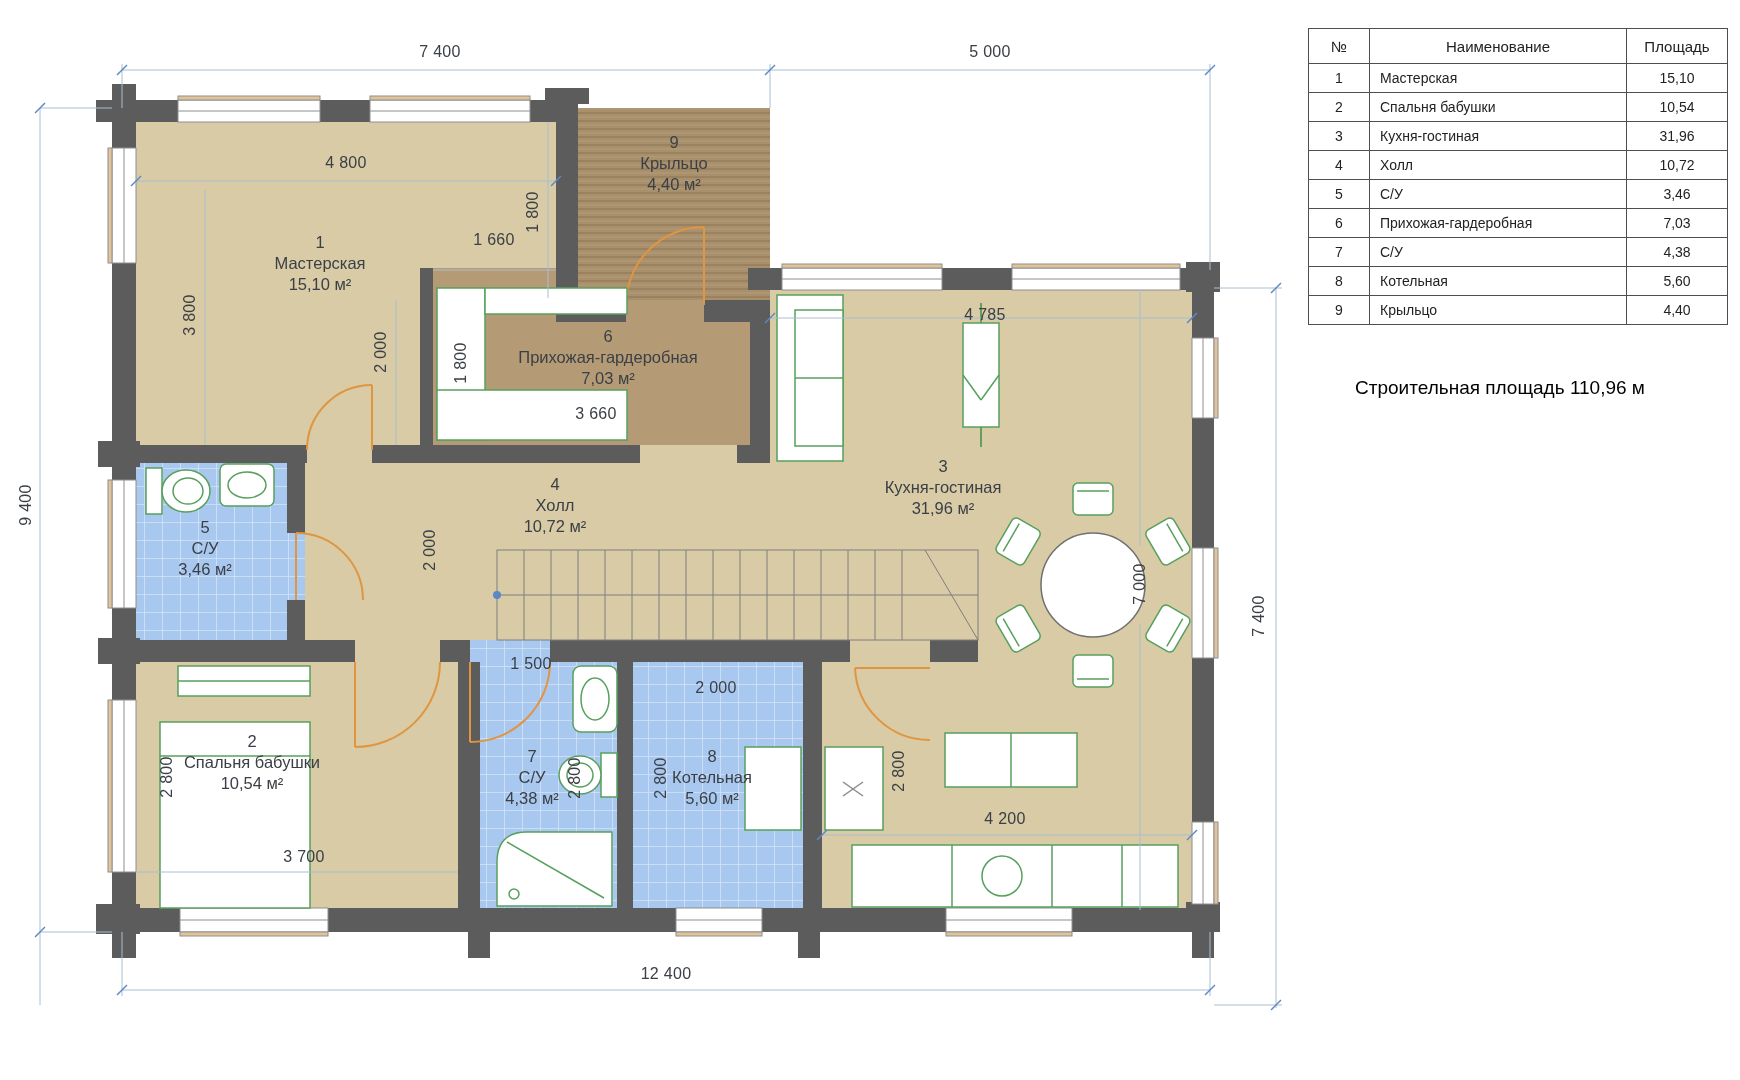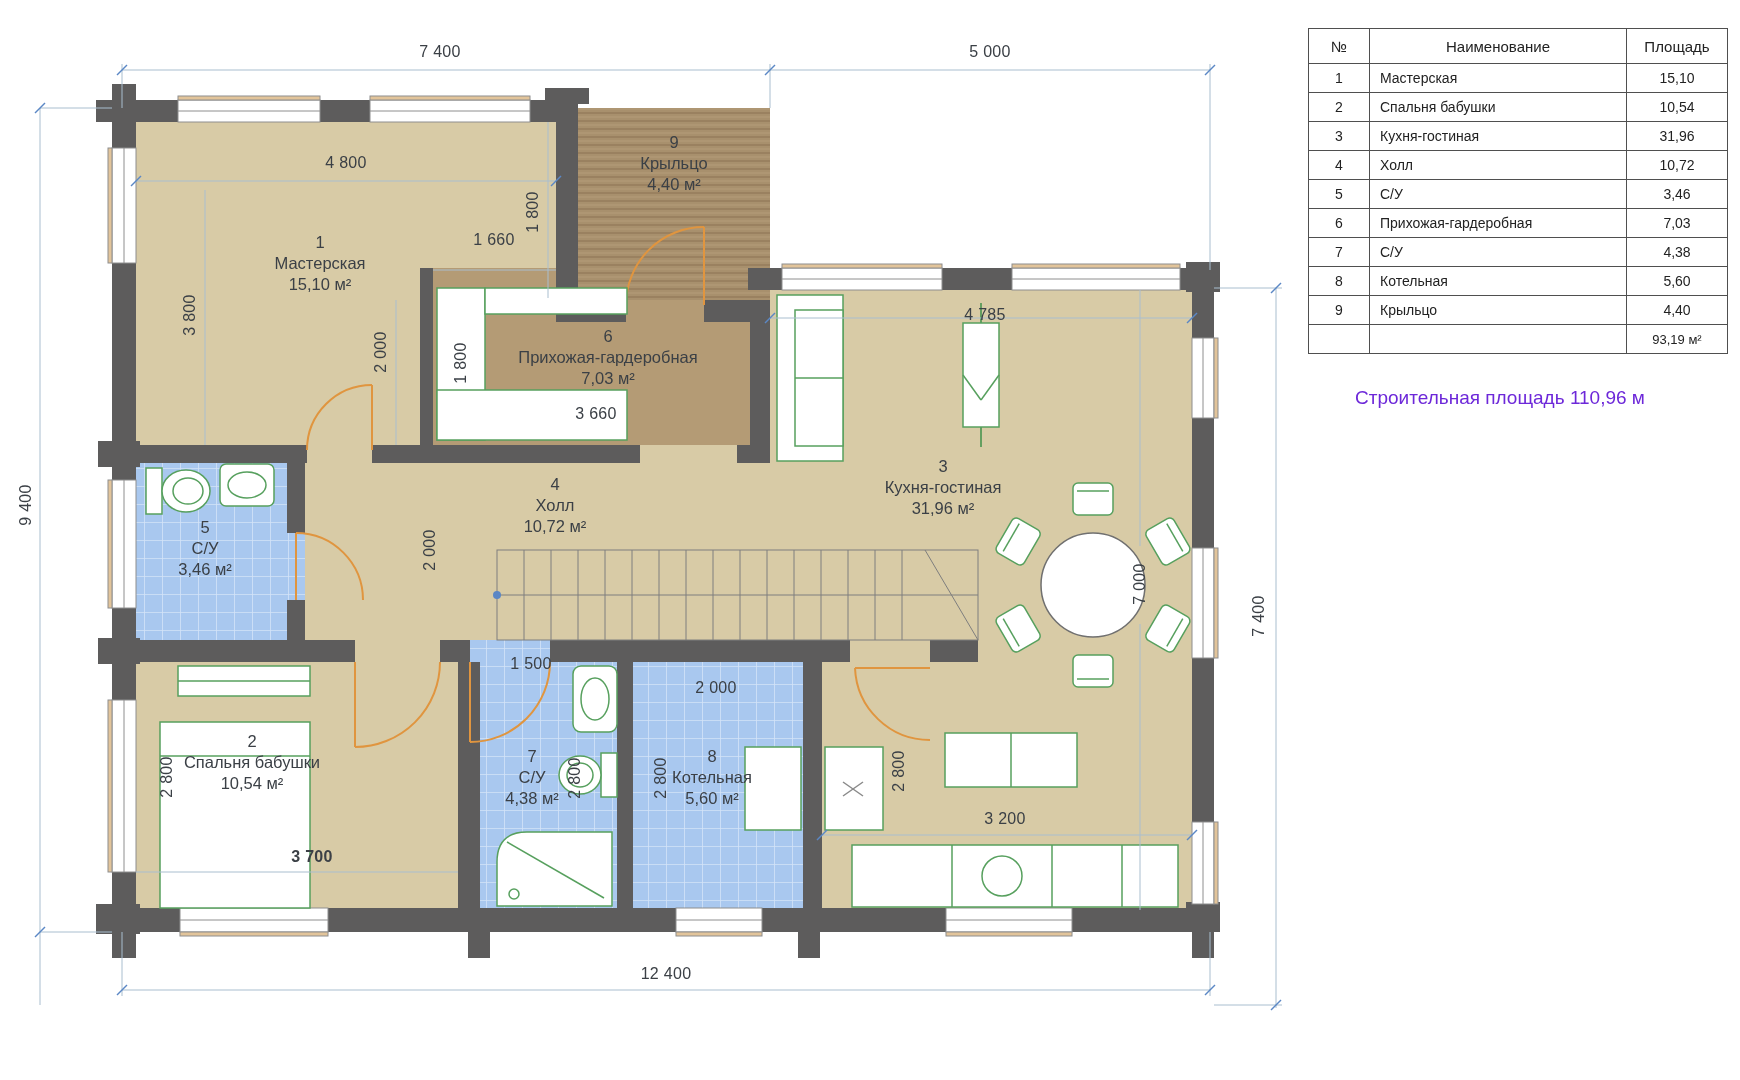--- a/index.html
+++ b/index.html
@@ -12,22 +12,22 @@
   .room-lbl{position:absolute;transform:translate(-50%,-50%);text-align:center;
             font-size:16.5px;color:#3b4046;line-height:21px;white-space:nowrap;}
   .tbl-wrap{position:absolute;left:1308px;top:28px;width:420px;}
   table{width:100%;border-collapse:collapse;font-size:14px;color:#222;}
   th,td{border:1px solid #4f4f4f;}
   th{font-weight:normal;height:32px;font-size:15px;text-align:center;}
   td{height:26px;padding:1px 6px;}
   td.num{text-align:center;width:48px;}
   td.nm{text-align:left;padding-left:10px;}
   td.ar{text-align:center;width:88px;}
-  .summary{position:absolute;left:1500px;top:398px;transform:translate(-50%,-50%);
-           font-size:19px;color:#6d28d9;white-space:nowrap;}
+  .summary{position:absolute;left:1500px;top:388px;transform:translate(-50%,-50%);
+           font-size:19px;color:#000000;white-space:nowrap;}
 </style>
 </head>
 <body>
 
 <div class="canvas">
 
 <svg width="1740" height="1080" viewBox="0 0 1740 1080">
   <defs>
     <pattern id="tile" width="18" height="18" patternUnits="userSpaceOnUse">
       <rect width="18" height="18" fill="#a9c8ef"></rect>
@@ -372,22 +372,22 @@
 <div class="lbl" style="left:596px;top:414px;">3 660</div>
 <div class="lbl v" style="left:430px;top:550px;">2 000</div>
 <div class="lbl" style="left:985px;top:315px;">4 785</div>
 <div class="lbl v" style="left:1140px;top:584px;">7 000</div>
 <div class="lbl" style="left:531px;top:664px;">1 500</div>
 <div class="lbl" style="left:716px;top:688px;">2 000</div>
 <div class="lbl v" style="left:167px;top:777px;">2 800</div>
 <div class="lbl v" style="left:575px;top:778px;">2 800</div>
 <div class="lbl v" style="left:661px;top:778px;">2 800</div>
 <div class="lbl v" style="left:899px;top:771px;">2 800</div>
-<div class="lbl" style="left:312px;top:857px;font-weight:bold;">3 700</div>
-<div class="lbl" style="left:1005px;top:819px;">3 200</div>
+<div class="lbl" style="left:304px;top:857px;">3 700</div>
+<div class="lbl" style="left:1005px;top:819px;">4 200</div>
 
 <div class="room-lbl" style="left:320px;top:263px;">
   <div>1</div>
       <div>Мастерская</div>
       <div>15,10 м²</div>
 </div>
 <div class="room-lbl" style="left:674px;top:163px;">
   <div>9</div>
       <div>Крыльцо</div>
       <div>4,40 м²</div>
@@ -476,24 +476,19 @@
       <tr>
             <td class="num">8</td>
             <td class="nm">Котельная</td>
             <td class="ar">5,60</td>
           </tr>
       <tr>
             <td class="num">9</td>
             <td class="nm">Крыльцо</td>
             <td class="ar">4,40</td>
           </tr>
-      <tr>
-            <td class="num"></td>
-            <td class="nm"></td>
-            <td class="ar" style="font-size:13px;">93,19 м²</td>
-          </tr>
     </tbody>
   </table>
 </div>
 
 <div class="summary">Строительная площадь 110,96 м</div>
 
 </div>
 
 </body></html>

